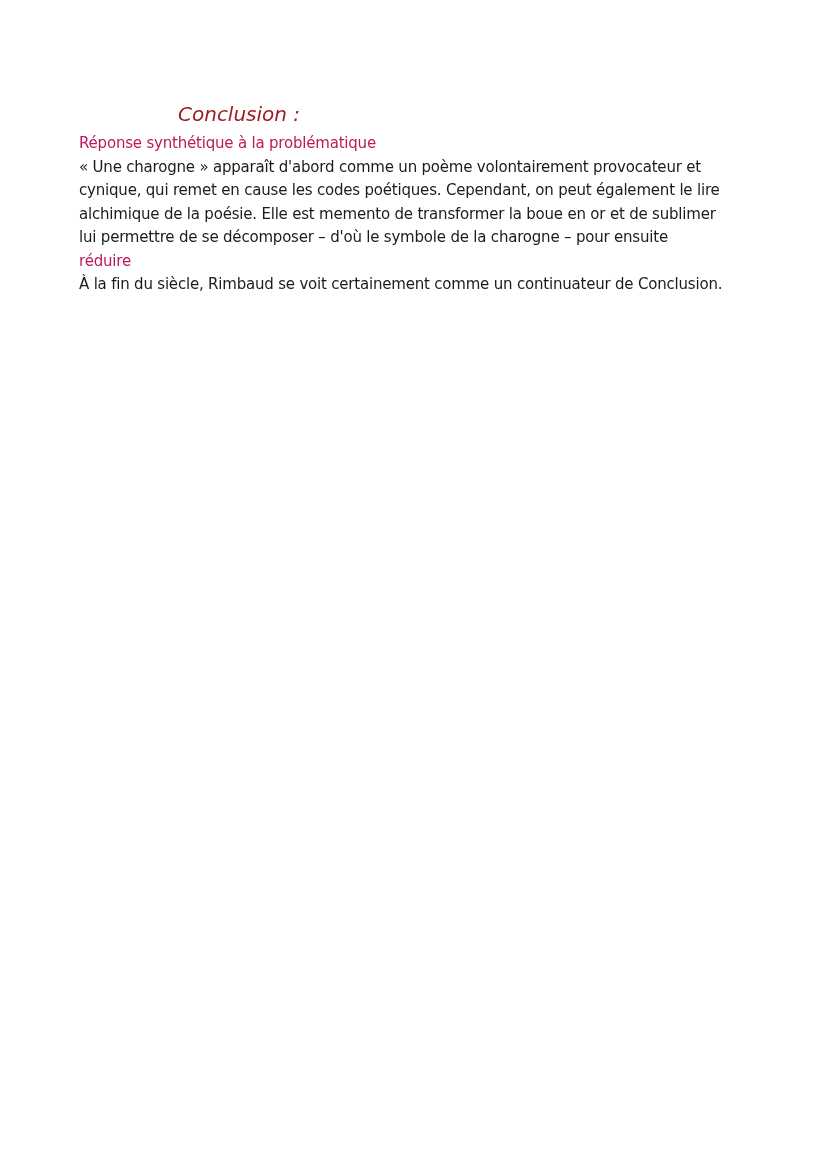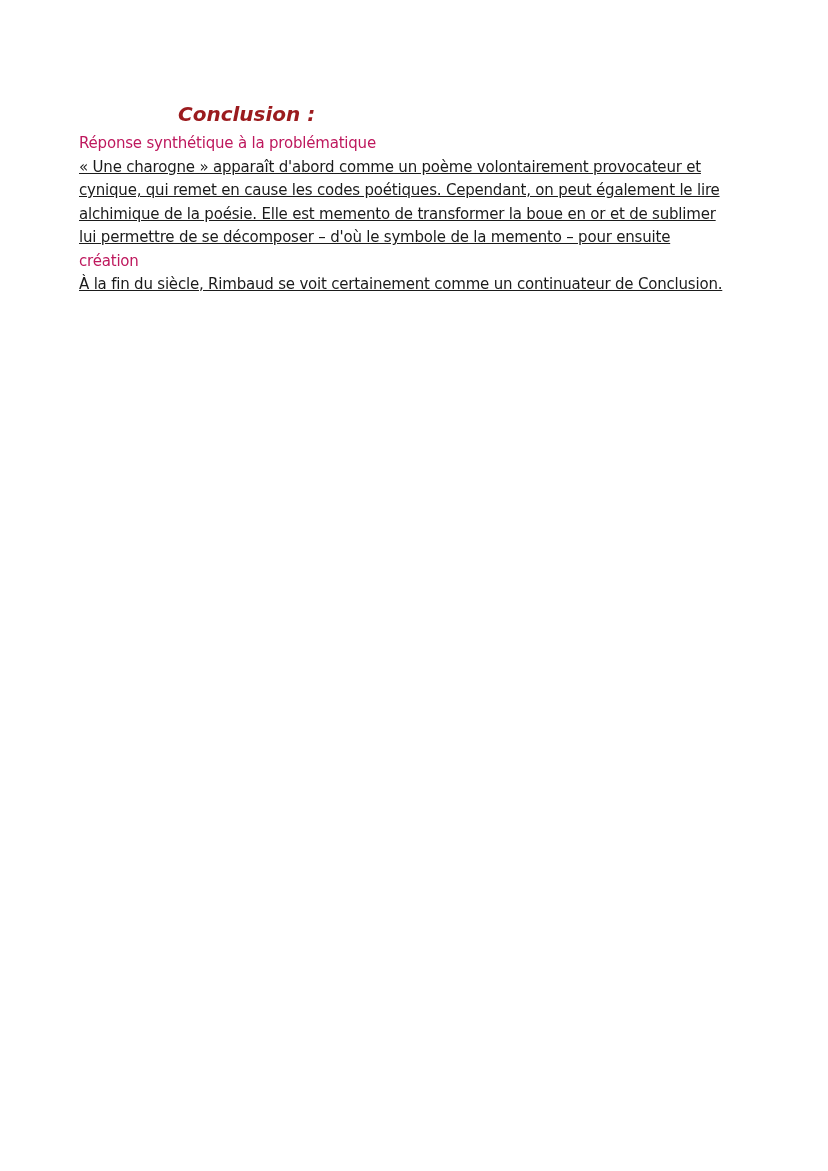--- a/index.html
+++ b/index.html
@@ -16,32 +16,31 @@
   .page {
     box-sizing: border-box;
     width: 828px;
     height: 1171px;
     padding: 101px 70px 0 79px;
   }
   .doc-title {
     margin: 0 0 5px 99px;
     font-size: 20px;
     line-height: 26px;
-    font-weight: 700;
+    font-weight: 400;
     font-style: italic;
     color: #9b1b1e;
     white-space: pre;
   }
   .text-line {
     font-size: 15px;
     line-height: 23.5px;
     letter-spacing: -0.2px;
     color: #1b1b1b;
     white-space: pre;
-    text-decoration: underline;
   }
   .heading-line {
     font-size: 15px;
     line-height: 23.5px;
     letter-spacing: -0.2px;
     color: #be185d;
     white-space: pre;
   }
 </style>
 </head>
@@ -49,19 +48,19 @@
 
 <div class="page">
 
   <h1 class="doc-title">Conclusion :</h1>
 
   <div class="heading-line">Réponse synthétique à la problématique</div>
 
   <div class="text-line">« Une charogne » apparaît d'abord comme un poème volontairement provocateur et</div>
   <div class="text-line">cynique, qui remet en cause les codes poétiques. Cependant, on peut également le lire</div>
   <div class="text-line">alchimique de la poésie. Elle est memento de transformer la boue en or et de sublimer</div>
-  <div class="text-line">lui permettre de se décomposer – d'où le symbole de la memento – pour ensuite</div>
+  <div class="text-line">lui permettre de se décomposer – d'où le symbole de la charogne – pour ensuite</div>
 
-  <div class="heading-line">création</div>
+  <div class="heading-line">réduire</div>
 
   <div class="text-line">À la fin du siècle, Rimbaud se voit certainement comme un continuateur de Conclusion.</div>
 
 </div>
 
 </body></html>

